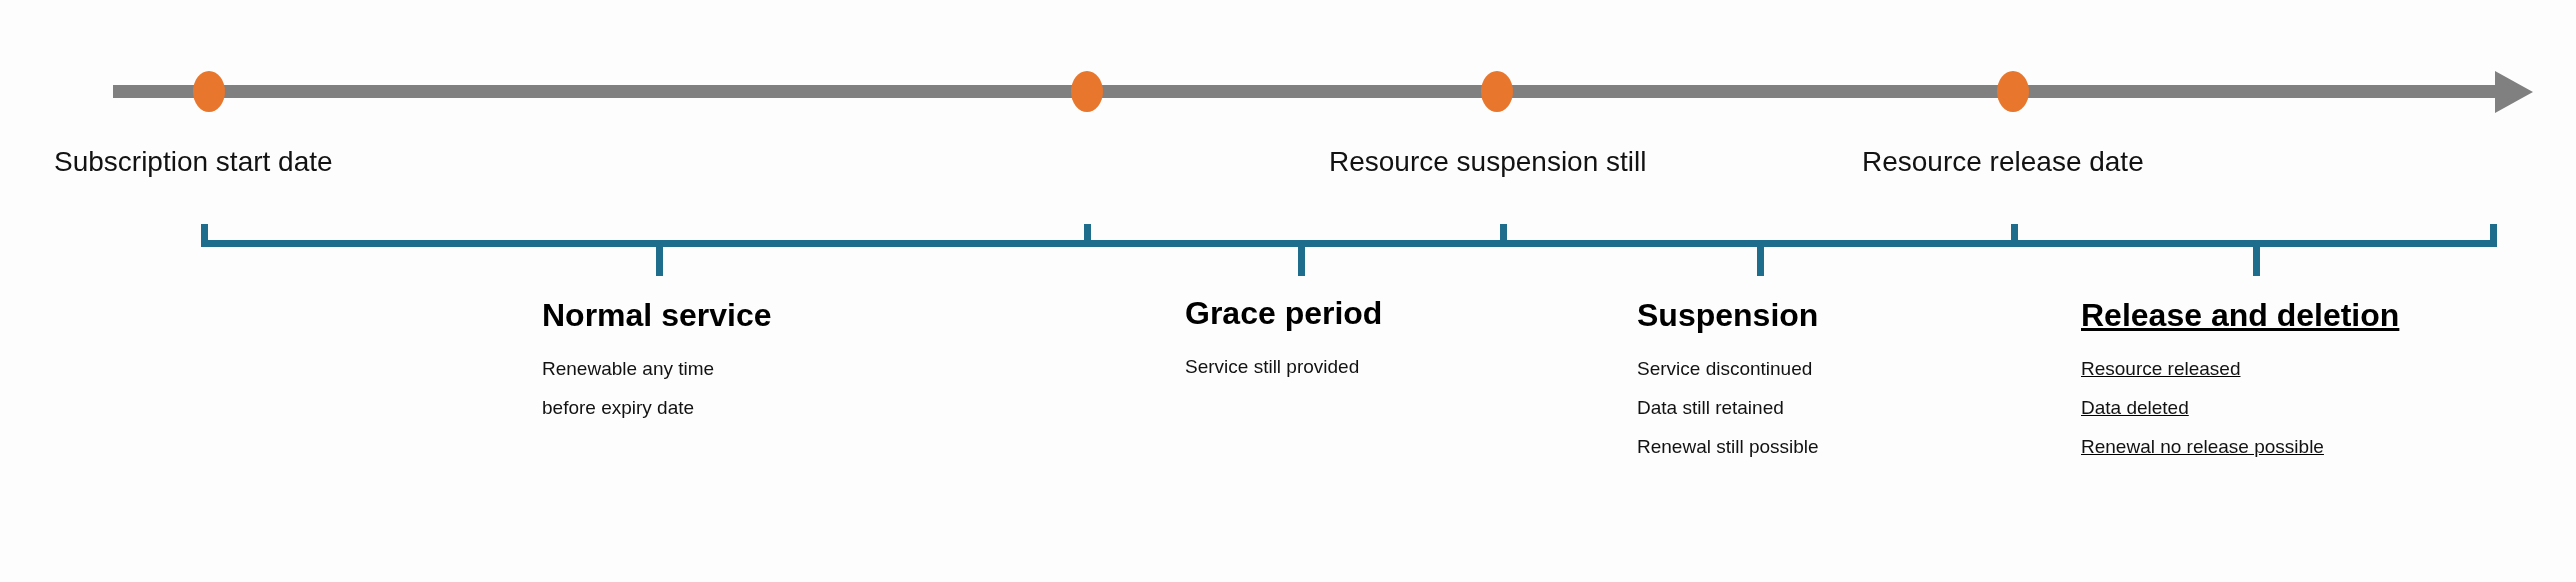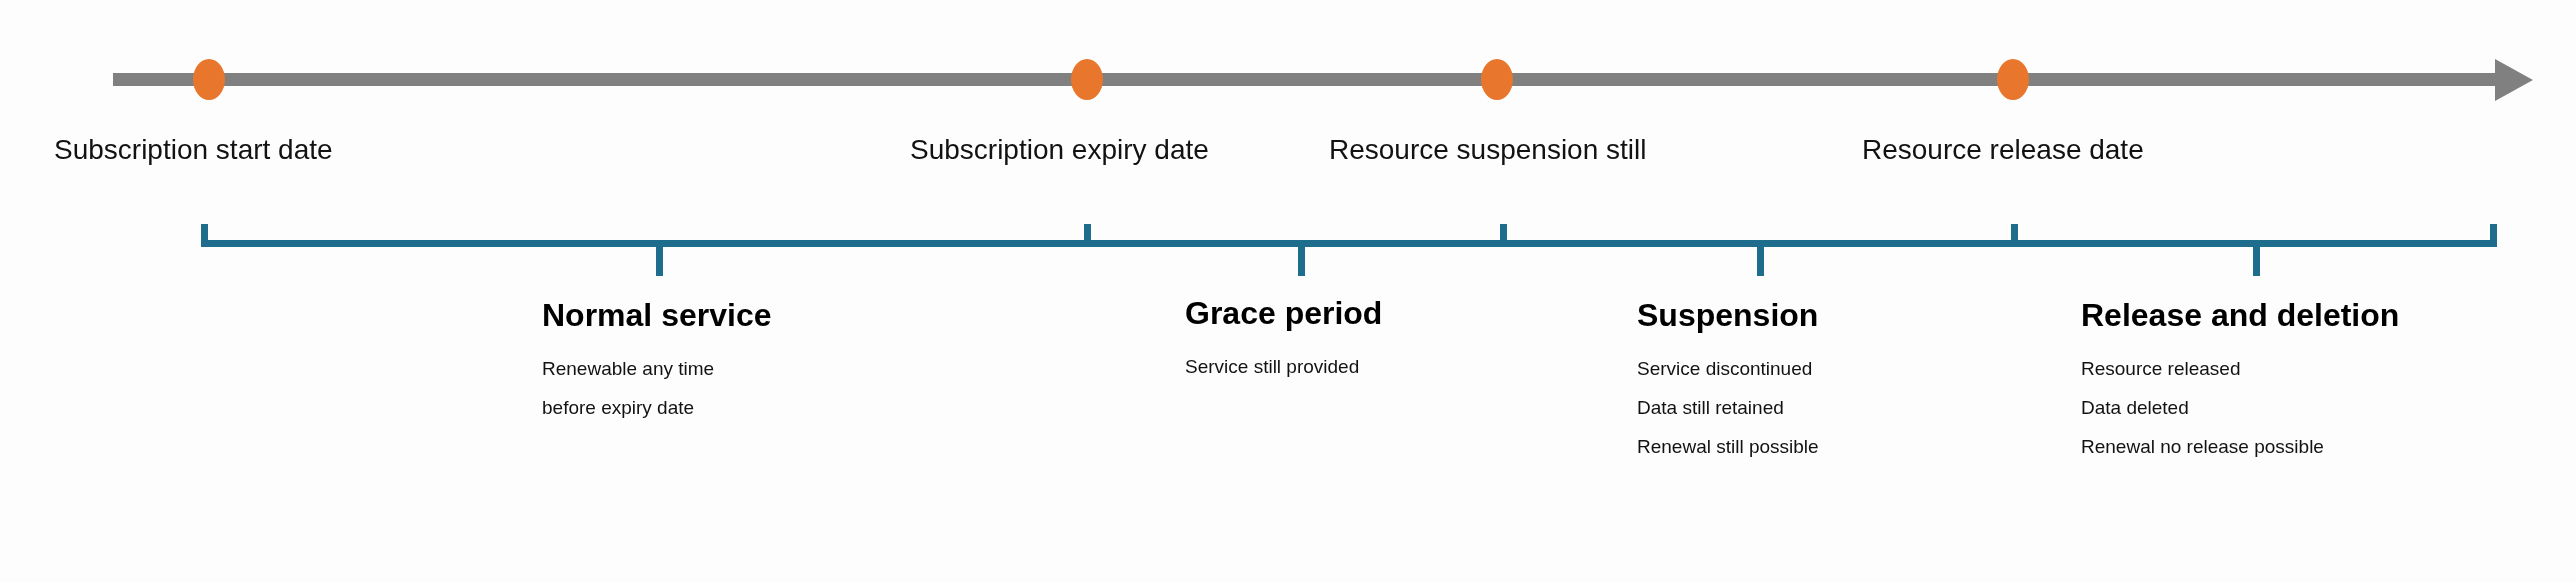--- a/index.html
+++ b/index.html
@@ -17,21 +17,21 @@
     width: 2576px;
     height: 582px;
     background: #fdfdfd;
     overflow: hidden;
   }
 
   
   #axis-layer {
     position: absolute;
     left: 0;
-    top: 4px;
+    top: 16px;
     width: 2576px;
     height: 188px;
     text-decoration: underline;
   }
 
   .axis-shaft {
     position: absolute;
     height: 13px;
     background: #808080;
   }
@@ -128,21 +128,20 @@
   <div id="axis-layer">
 
     <div class="axis-shaft" style="left:113px; top:69px; width:2387px;"></div>
 
     <div class="axis-arrowhead" style="left:2495px; top:55px;"></div>
 
     <div class="milestone-dot" style="left:193px; top:55px;"></div>
     <div class="milestone-label" style="left:54px; top:132px;">Subscription start date</div>
 
     <div class="milestone-dot" style="left:1071px; top:55px;"></div>
-    <div class="milestone-label" style="left:910px; top:132px;">Subscription expiry date</div>
 
     <div class="milestone-dot" style="left:1481px; top:55px;"></div>
     <div class="milestone-label" style="left:1329px; top:132px;">Resource suspension still</div>
 
     <div class="milestone-dot" style="left:1997px; top:55px;"></div>
     <div class="milestone-label" style="left:1862px; top:132px;">Resource release date</div>
   </div>
 
   <div id="bracket-layer">
 
@@ -179,21 +178,21 @@
 
   <div class="phase-block" style="left:1637px; top:299px;">
     <div class="phase-title">Suspension</div>
     <ul class="phase-bullets">
       <li>Service discontinued</li>
       <li>Data still retained</li>
       <li>Renewal still possible</li>
     </ul>
   </div>
 
-  <div class="phase-block" style="left:2081px; top:299px;">
+  <div class="phase-block" style="left:2081px; top:299px;text-decoration:underline;">
     <div class="phase-title">Release and deletion</div>
     <ul class="phase-bullets">
       <li>Resource released</li>
       <li>Data deleted</li>
       <li>Renewal no release possible</li>
     </ul>
   </div>
 
 </div>
 

